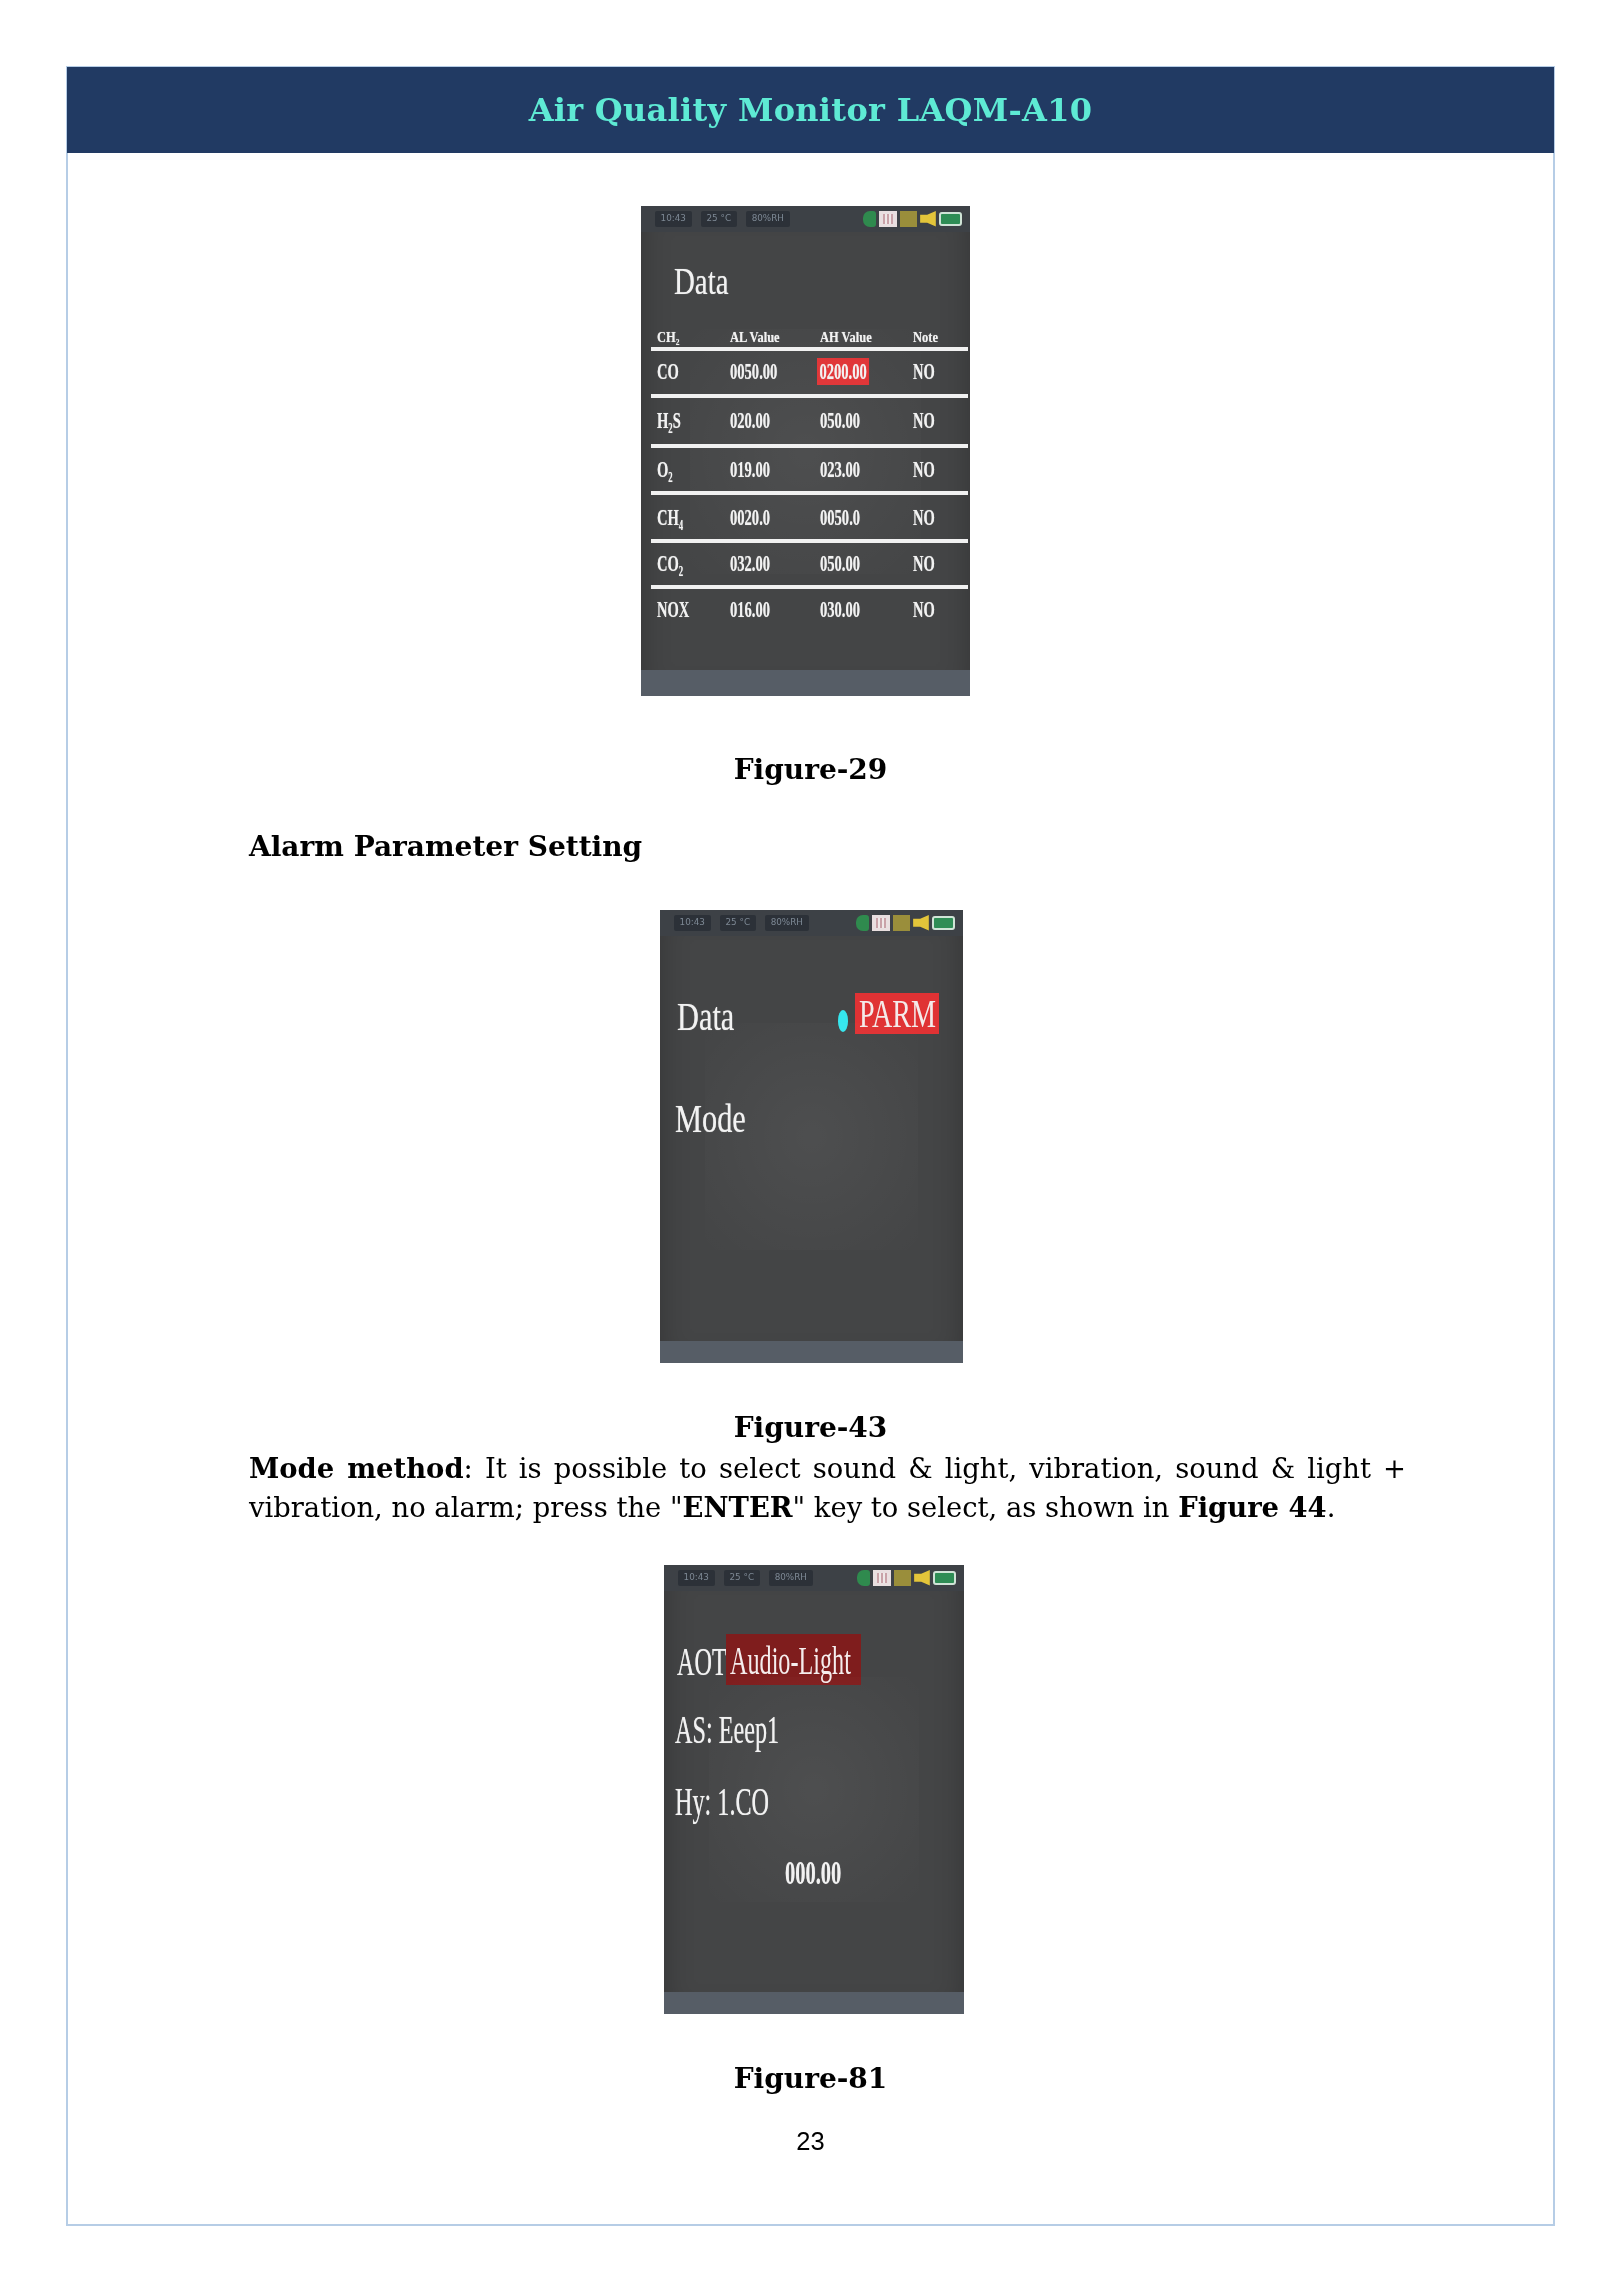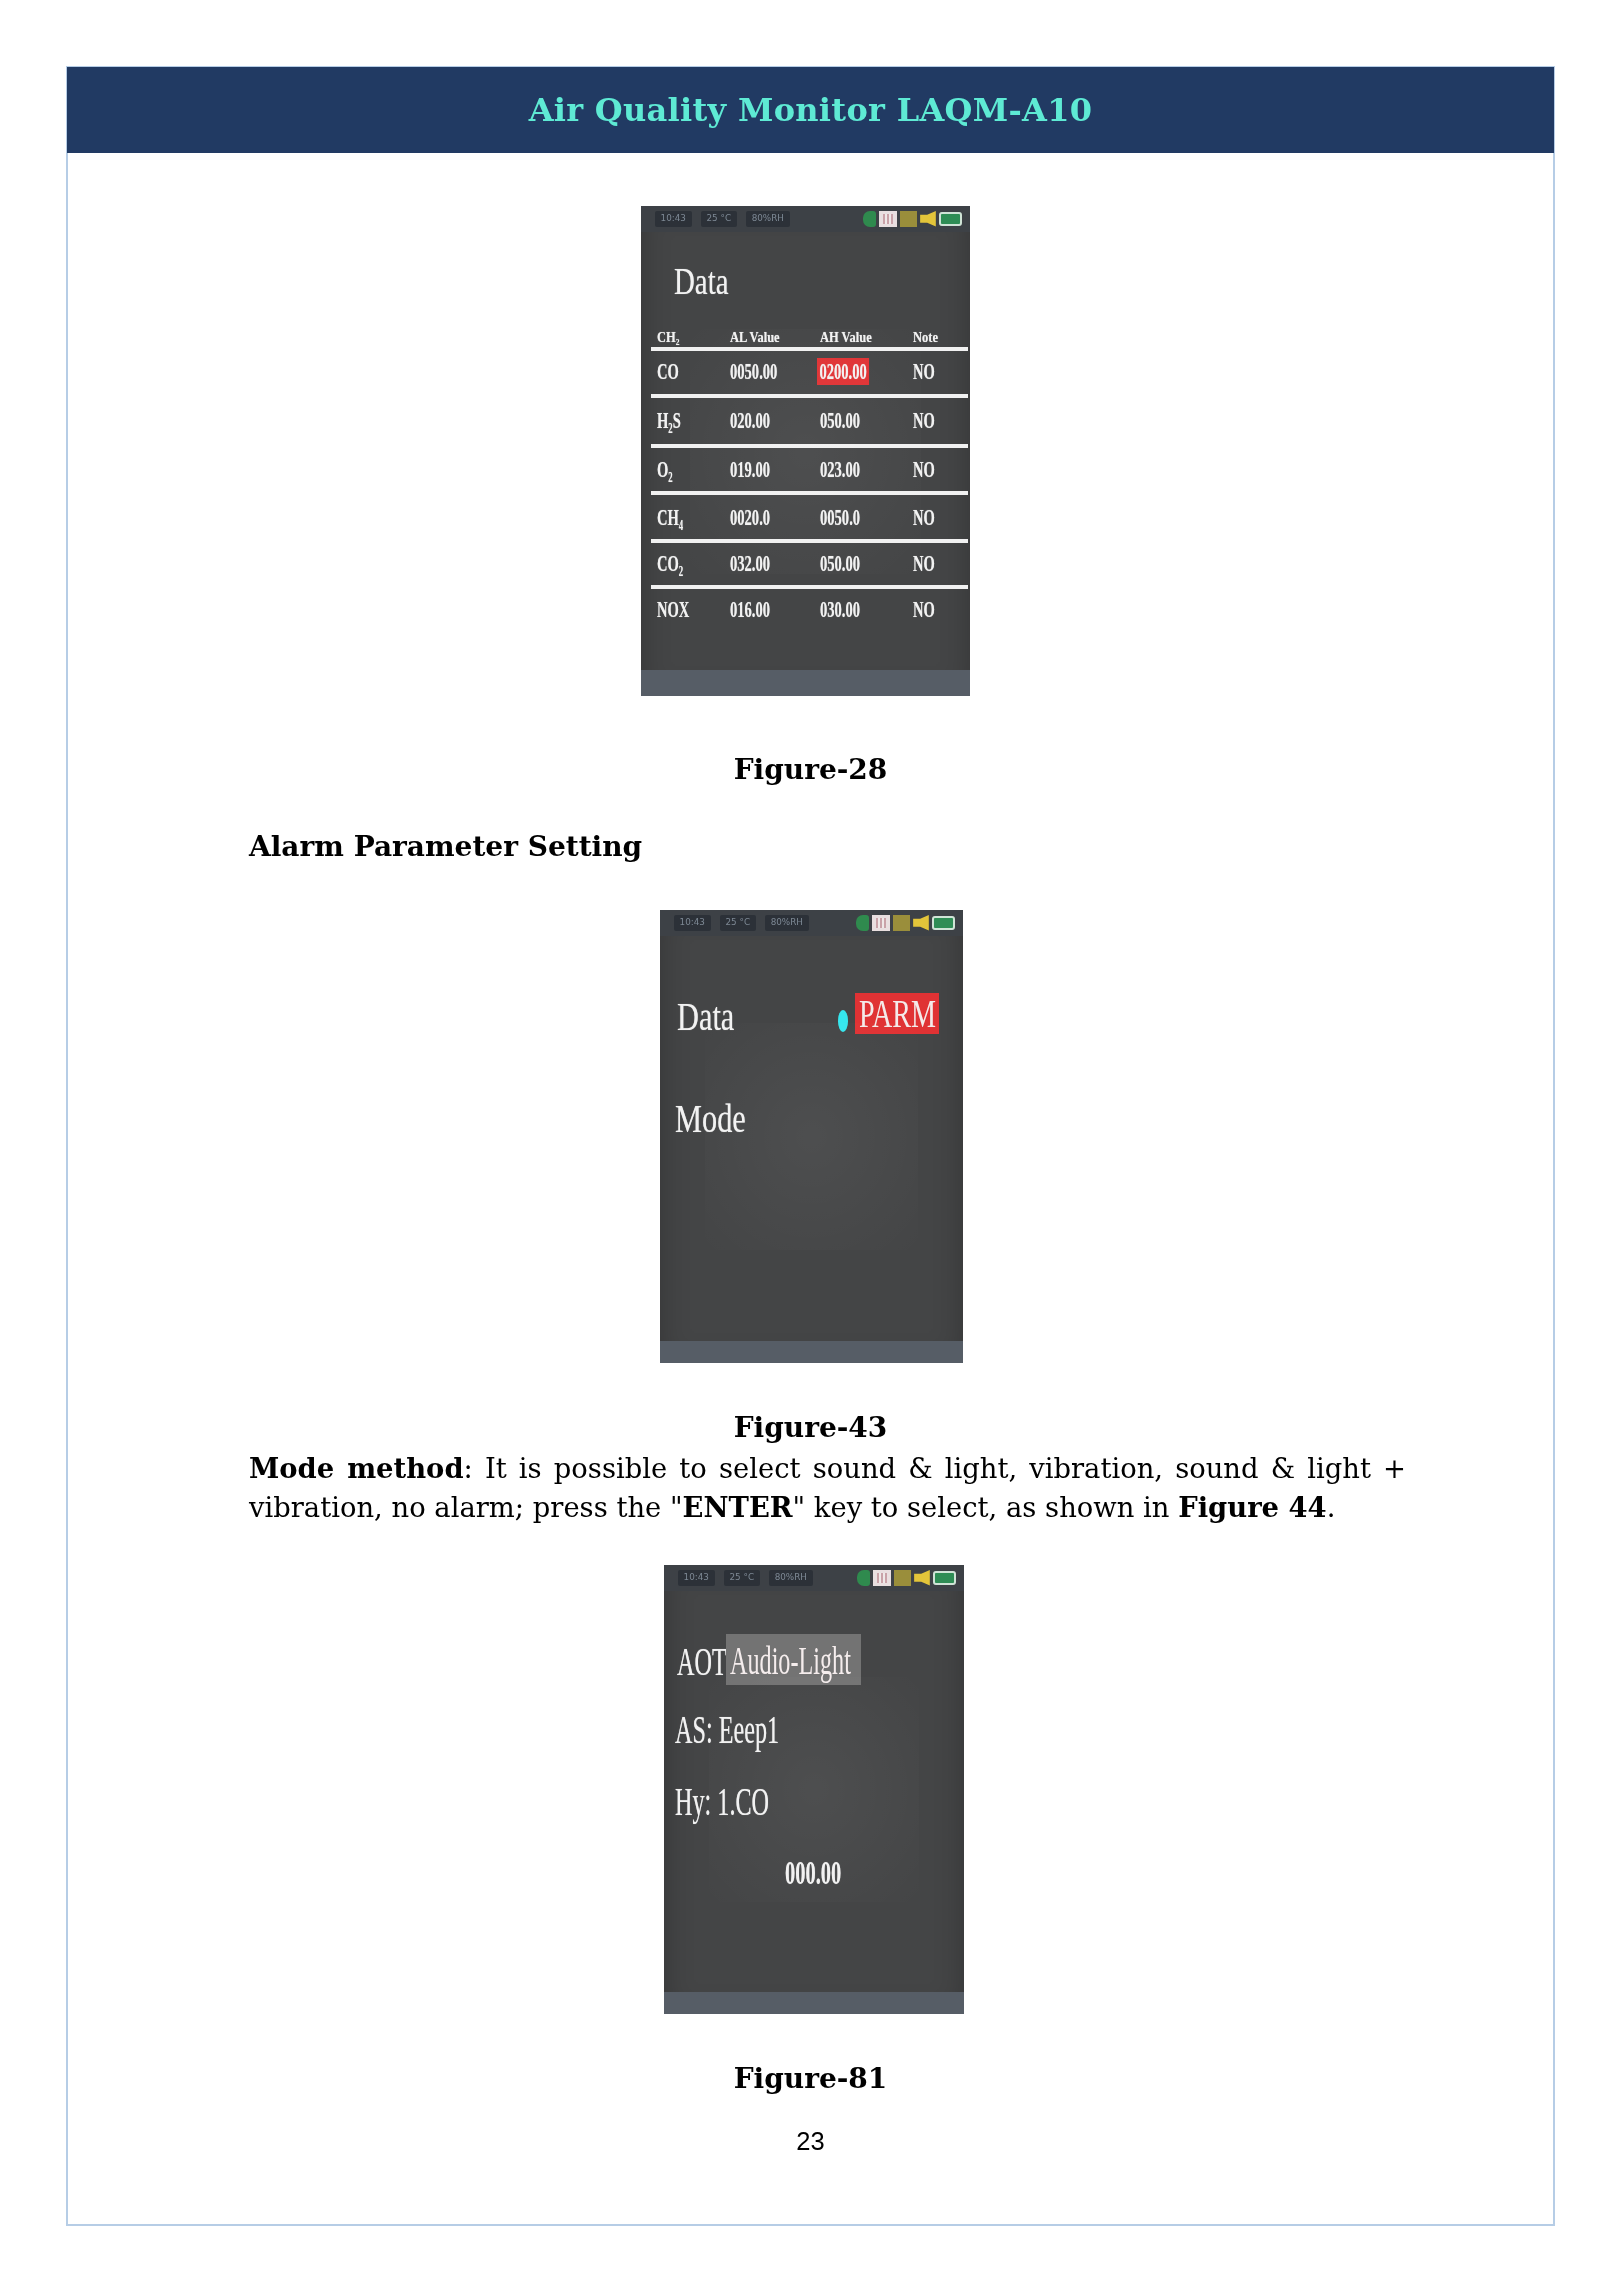--- a/index.html
+++ b/index.html
@@ -46,21 +46,21 @@
   .lcd-title { font-size:37px; transform:scaleX(0.78); }
   .lcd-th { font-size:14.7px; font-weight:bold; transform:scaleX(0.85); }
   .lcd-td { font-size:23.5px; font-weight:bold; transform:scaleX(0.62); }
   .rule { position:absolute; left:9.8px; right:2px; height:3.9px; background:#f1f1f1; }
   .hl { background:#e03234; padding:0 3.9px; }
   .menu-item { font-size:41px; transform:scaleX(0.74); }
   .cursor-dot { position:absolute; width:9.8px; height:21.6px; border-radius:50%; background:#35e6ee; }
   .parm-box { position:absolute; background:#e03234; display:flex; align-items:center; justify-content:center; }
   .parm-text { color:#f4eaea; font-family:"Liberation Serif", serif; font-size:39px; transform:scaleX(0.72); display:inline-block; }
   .set-row { font-size:39px; transform:scaleX(0.62); }
-  .set-box { position:absolute; background:#737373; }
+  .set-box { position:absolute; background:#7f1d1d; }
   .set-box-text { position:absolute; color:#f5eded; font-family:"Liberation Serif", serif; font-size:39px; white-space:nowrap;
                   transform:scaleX(0.62); transform-origin:left center; }
 </style>
 </head>
 <body>
 
 <div class="frame"></div>
 <div class="header">
   <span class="header-title">Air Quality Monitor LAQM-A10</span>
 </div>
@@ -118,21 +118,21 @@
   <span class="lcd lcd-td" style="left:272px; top:344px;">NO</span>
   <div class="rule" style="top:379px;"></div>
 
   <span class="lcd lcd-td" style="left:15.7px; top:390px;">NOX</span>
   <span class="lcd lcd-td" style="left:89px; top:390px;">016.00</span>
   <span class="lcd lcd-td" style="left:179px; top:390px;">030.00</span>
   <span class="lcd lcd-td" style="left:272px; top:390px;">NO</span>
 
   <div class="bottombar"></div>
 </div>
-<div class="caption" style="top:753px;">Figure-28</div>
+<div class="caption" style="top:753px;">Figure-29</div>
 
 <div class="section-heading" style="top:830px;">Alarm Parameter Setting</div>
 
 <div class="screen" style="left:660px; top:910px; width:303px; height:453px;">
   <div class="statusbar">
     <span class="sb-chip">10:43</span>
     <span class="sb-chip">25 °C</span>
     <span class="sb-chip">80%RH</span>
     <span class="sb-icons">
       <span class="ic ic-green"></span>

